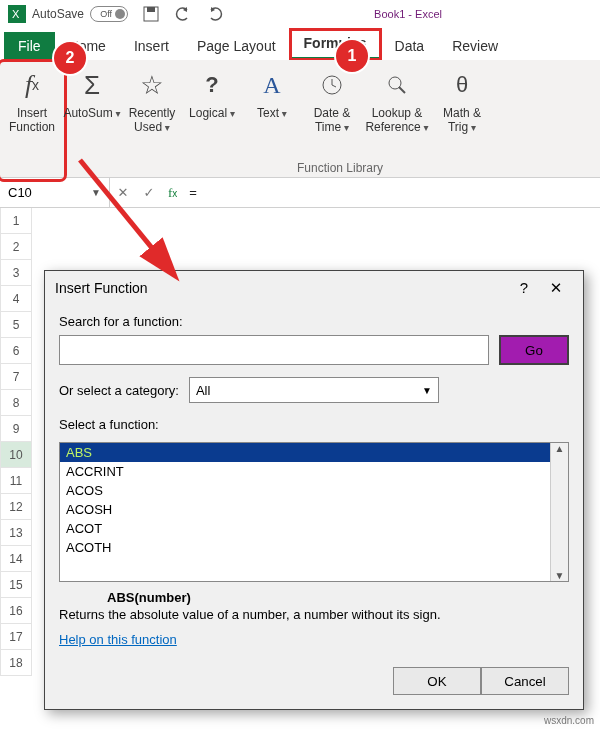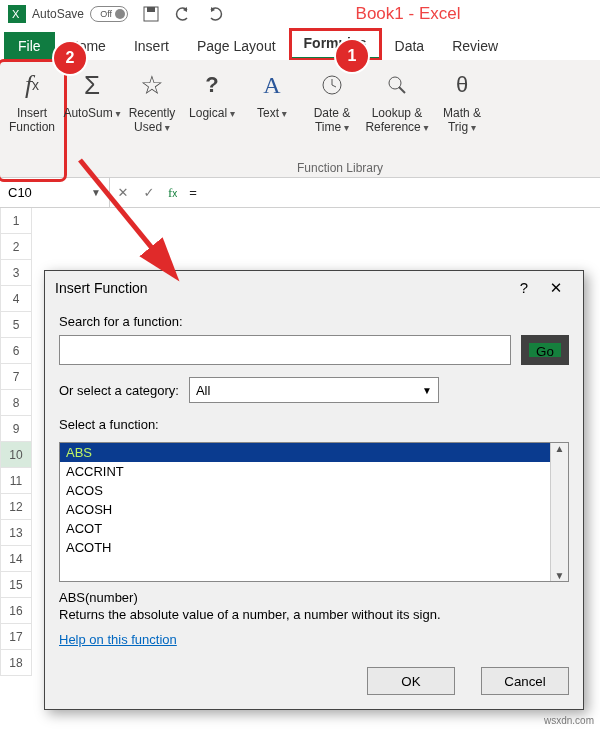--- a/index.html
+++ b/index.html
@@ -2,21 +2,21 @@
 <html><head>
 <meta charset="utf-8">
 <style>
   * { box-sizing: border-box; font-family: "Segoe UI", Arial, sans-serif; }
   body { margin: 0; width: 600px; height: 730px; background: #fff; overflow: hidden; position: relative; }
   .titlebar { height: 28px; background: #fff; display: flex; align-items: center; padding: 0 8px; font-size: 12px; color: #444; }
   .titlebar .autosave-label { margin-left: 6px; }
   .titlebar .switch { margin-left: 6px; width: 38px; height: 16px; border: 1px solid #888; border-radius: 8px; display: flex; align-items: center; justify-content: flex-end; padding: 0 2px; }
   .titlebar .switch-knob { width: 10px; height: 10px; background: #888; border-radius: 50%; }
   .titlebar .tb-icon { margin-left: 14px; width: 18px; height: 18px; display:flex; align-items:center; justify-content:center; color:#555; }
-  .titlebar .book { flex: 1; text-align: center; color: #ef4444; font-size: 17px; }
+  .titlebar .book { flex: 1; text-align: center; color: #701a75; font-size: 11px; }
   .tabs { height: 32px; background: #fff; display: flex; align-items: flex-end; padding-left: 4px; border-bottom: 0; }
   .tab { padding: 6px 14px 6px; font-size: 14px; color: #333; cursor: pointer; }
   .tab.file { background: #107c41; color: #fff; border-radius: 0; }
   .tab.active { border-bottom: 3px solid #107c41; font-weight: 600; }
   .tab.formulas-hl { outline: 3px solid #e02a2a; outline-offset: -2px; }
   .ribbon { height: 118px; background: #f3f2f1; border-bottom: 1px solid #d0d0d0; display: flex; padding: 4px 2px 0; position: relative; }
   .rbig { width: 60px; display: flex; flex-direction: column; align-items: center; font-size: 12px; color: #333; padding-top: 4px; }
   .rbig .icon { height: 34px; display:flex; align-items:center; justify-content:center; font-size: 26px; color:#444; }
   .rbig .lbl { text-align: center; line-height: 14px; margin-top: 4px; }
   .rbig .drop::after { content: " \25BE"; color:#555; font-size:10px; }
@@ -35,31 +35,31 @@
   
   .dialog { position: absolute; left: 44px; top: 270px; width: 540px; height: 440px; background: #f0f0f0; border: 1px solid #444; box-shadow: 4px 4px 12px rgba(0,0,0,0.35); display:flex; flex-direction:column; font-size: 13px; }
   .dlg-title { height: 34px; display:flex; align-items:center; padding: 0 10px; font-size: 14px; }
   .dlg-title .sp { flex:1; }
   .dlg-title .q { width: 30px; text-align:center; font-size:15px; }
   .dlg-title .x { width: 34px; text-align:center; font-size:15px; }
   .dlg-body { padding: 4px 14px 10px; flex:1; display:flex; flex-direction:column; }
   .dlg-label { margin: 6px 0; }
   .dlg-row { display:flex; align-items:center; gap:10px; }
   .search-input { flex:1; height:30px; border:1px solid #888; background:#fff; padding:0 6px; }
-  .go-btn { width:48px; height:30px; border:8px solid #404040; background:#15803d; }
+  .go-btn { width:70px; height:30px; border:2px solid #404040; background:#a21caf; }
   .cat-select { flex:1; max-width:250px; height:26px; border:1px solid #888; background:#fff; display:flex; align-items:center; justify-content:space-between; padding:0 6px; }
   .funclist { margin-top:4px; height:140px; border:1px solid #888; background:#fff; display:flex; }
   .funclist .items { flex:1; overflow:hidden; }
   .funclist .item { padding:2px 6px; font-size:13px; }
   .funclist .item.sel { background:#0a3b8f; color:#bef264; }
   .funclist .sb { width:18px; background:#f0f0f0; border-left:1px solid #ccc; display:flex; flex-direction:column; align-items:center; justify-content:space-between; font-size:10px; color:#555; }
-  .sig { font-weight:400; margin-top:8px; }
+  .sig { font-weight:700; margin-top:8px;margin-left:48px; }
   .desc { margin-top:2px; }
   .helplink { color:#0067c0; text-decoration:underline; margin-top:auto; padding-top:10px; }
-  .dlg-buttons { display:flex; gap:26px; padding: 10px 14px 14px; justify-content:flex-end; }
+  .dlg-buttons { display:flex; gap:0; padding: 10px 14px 14px; justify-content:flex-end; }
   .dlg-buttons button { width:88px; height:28px; border:1px solid #888; background:#e9e9e9; }
   
   .callout { position:absolute; width:32px; height:32px; background:#e02a2a; color:#fff; border-radius:50%; display:flex; align-items:center; justify-content:center; font-weight:700; font-size:16px; box-shadow:0 0 0 2px #fff; z-index:5; }
   .arrow { position:absolute; z-index:4; }
   .watermark { position:absolute; right:6px; bottom:4px; font-size:10px; color:#777; }
 </style>
 </head>
 <body>
 
 <div class="titlebar">

